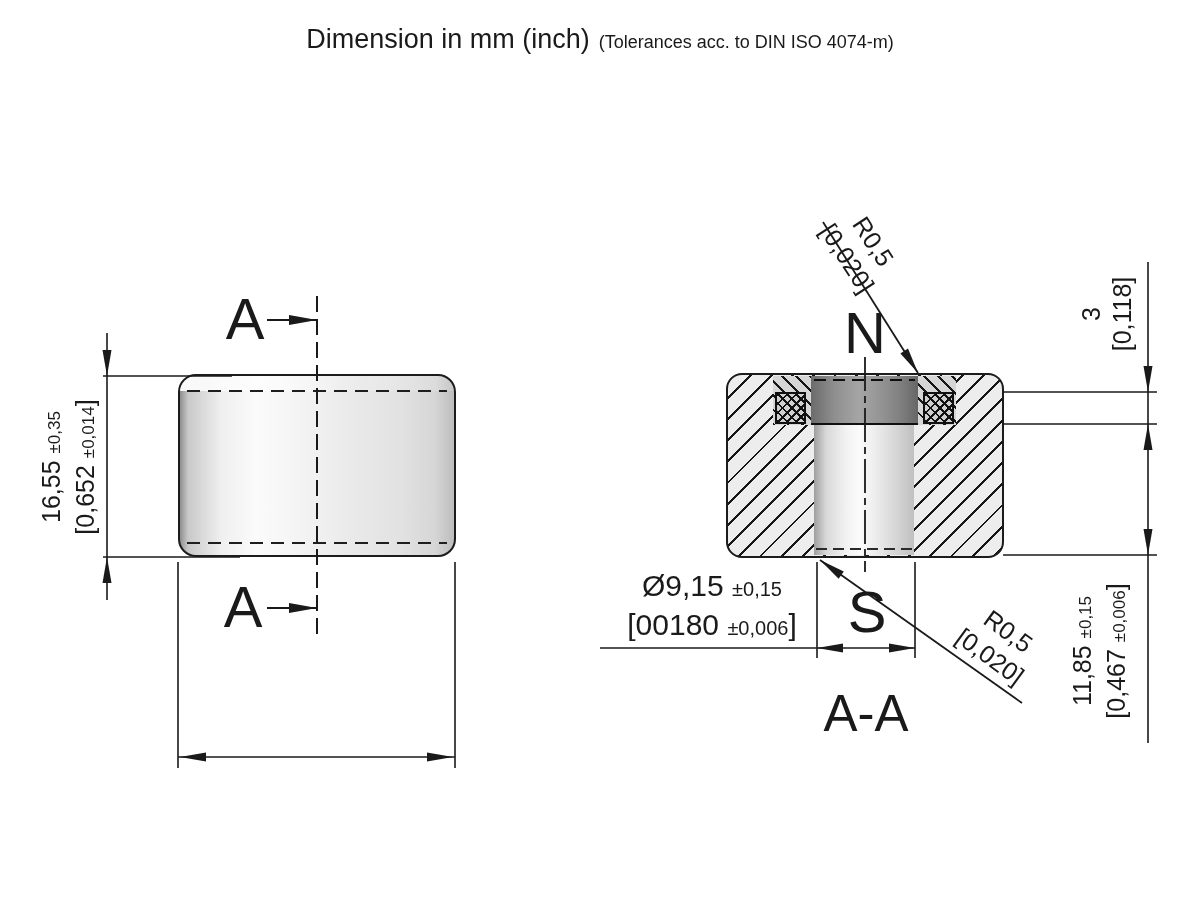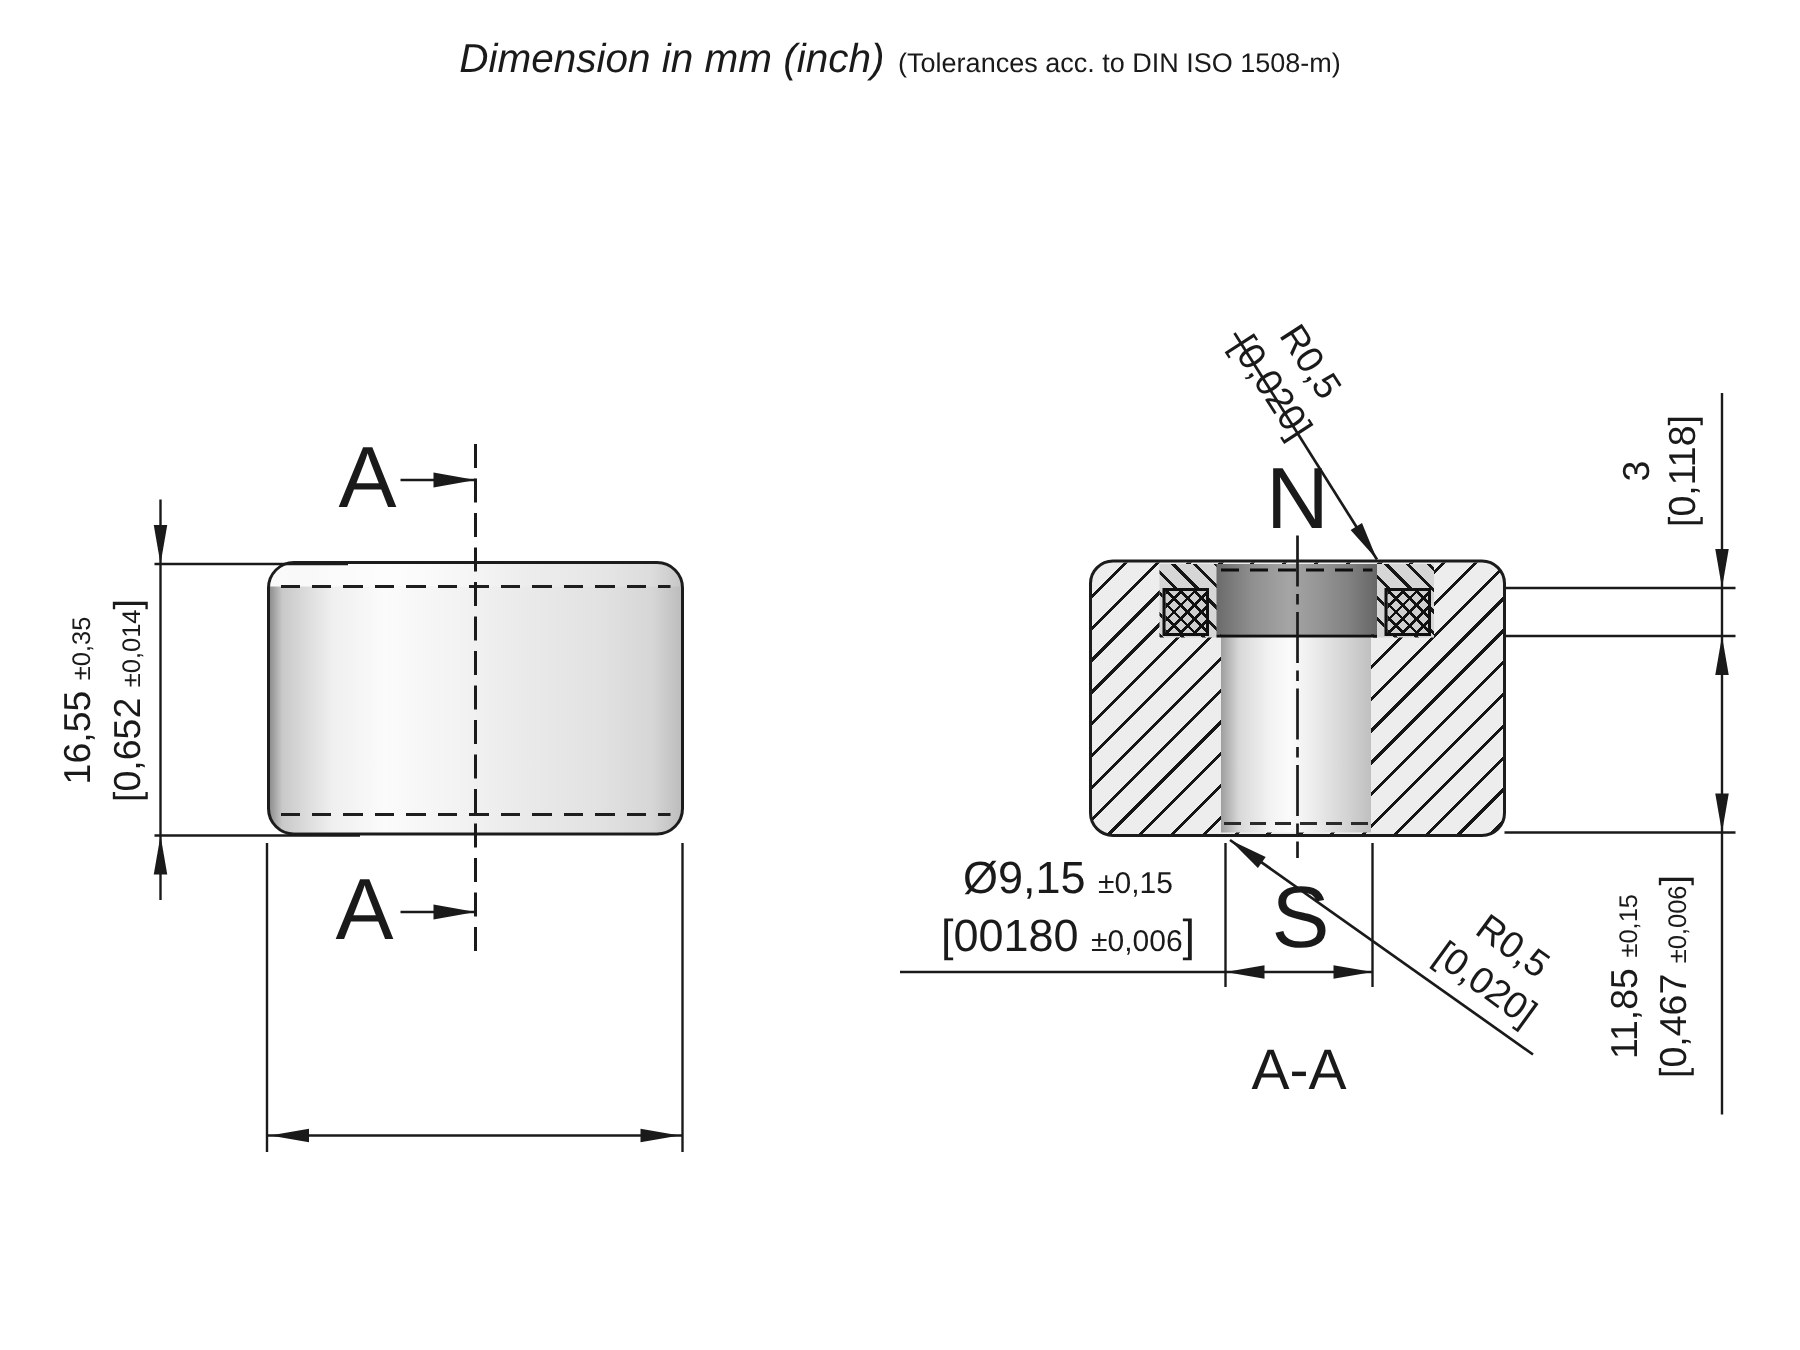--- a/index.html
+++ b/index.html
@@ -8,22 +8,22 @@
   svg.lines{position:absolute;left:0;top:0;}
 
   
   .txt{position:absolute;white-space:nowrap;color:#1a1a1a;}
   .ctr{transform:translate(-50%,-50%);}
   .dim{font-size:25px;line-height:31px;text-align:center;}
   .dim-lg{font-size:30px;line-height:36px;text-align:center;}
   .tol{font-size:17px;}
   .dim-lg .tol{font-size:20px;}
   .big-letter{font-size:58px;line-height:58px;}
-  .view-label{font-size:38px;line-height:38px;}
-  .title-main{font-size:27px;font-style:italic;}
+  .view-label{font-size:51px;line-height:38px;}
+  .title-main{font-size:27px;}
   .title-note{font-size:18px;margin-left:9px;}
 
   
   .body-left{position:absolute;left:178px;top:374px;width:278px;height:183px;
     box-sizing:border-box;border:2.5px solid #1c1c1c;border-radius:18px;overflow:hidden;
     background:linear-gradient(90deg,#8f8f8f 0%,#c9c9c9 3%,#efefef 15%,#fbfbfb 28%,
                #f3f3f3 45%,#eaeaea 62%,#e2e2e2 80%,#d6d6d6 93%,#bdbdbd 100%);}
   .body-left::before{content:"";position:absolute;left:0;right:0;top:0;height:15px;
     background:linear-gradient(90deg,rgba(255,255,255,.95),rgba(255,255,255,.15) 60%);}
   .edge-dash{position:absolute;left:7px;right:7px;height:2.4px;
@@ -130,21 +130,21 @@
 
     <g>
       <path d="M823,222 L918,373" stroke="#1a1a1a" stroke-width="1.8" fill="none"></path>
       <polygon points="918,373 900.4,353.4 908,348.6" fill="#1a1a1a"></polygon>
       <path d="M1022,703 L820,560" stroke="#1a1a1a" stroke-width="1.8" fill="none"></path>
       <polygon points="820,560 843.8,571.4 838.6,578.7" fill="#1a1a1a"></polygon>
     </g>
   </svg>
 
   <div class="txt" style="left:0;top:24px;width:1200px;text-align:center;">
-    <span class="title-main">Dimension in mm (inch)</span><span class="title-note">(Tolerances acc. to DIN ISO 1508-m)</span>
+    <span class="title-main">Dimension in mm (inch)</span><span class="title-note">(Tolerances acc. to DIN ISO 4074-m)</span>
   </div>
 
   <div class="txt ctr big-letter" style="left:245px;top:319px;">A</div>
   <div class="txt ctr big-letter" style="left:243px;top:607px;">A</div>
 
   <div class="txt dim" style="left:70px;top:467px;transform:translate(-50%,-50%) rotate(-90deg);">
     <div><span>16,55</span>
          <span class="tol">±0,35</span></div>
     <div><span>[</span><span>0,652</span>
          <span class="tol">±0,014</span><span>]</span></div>

